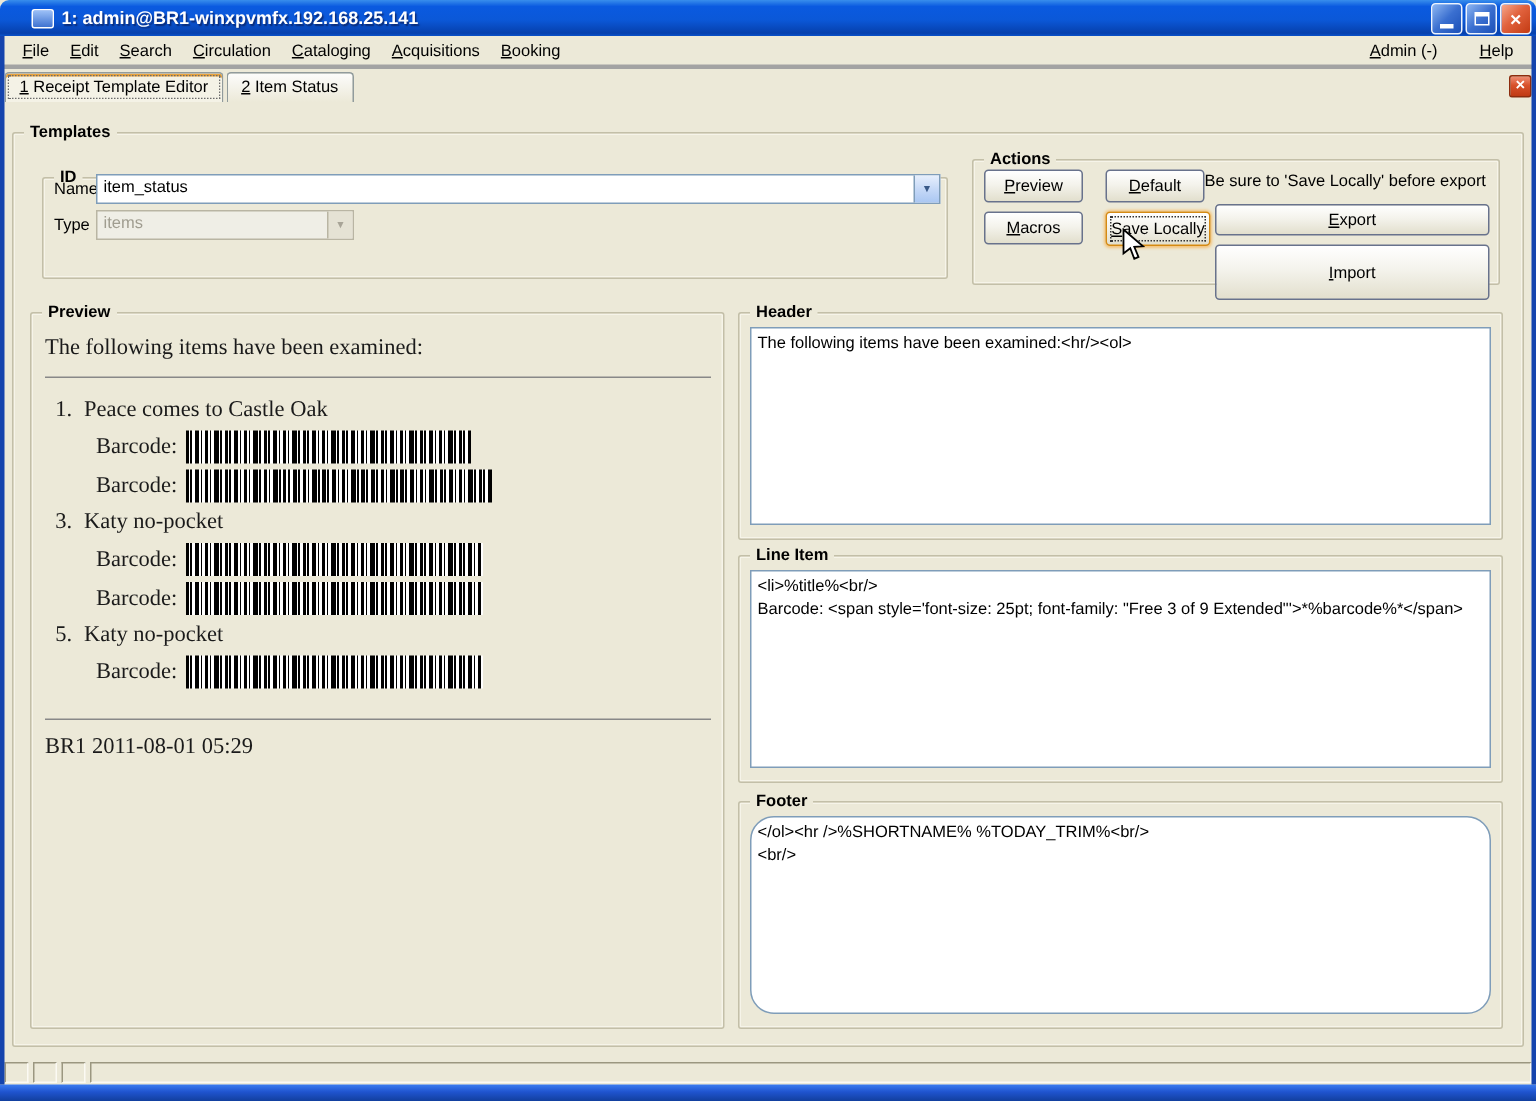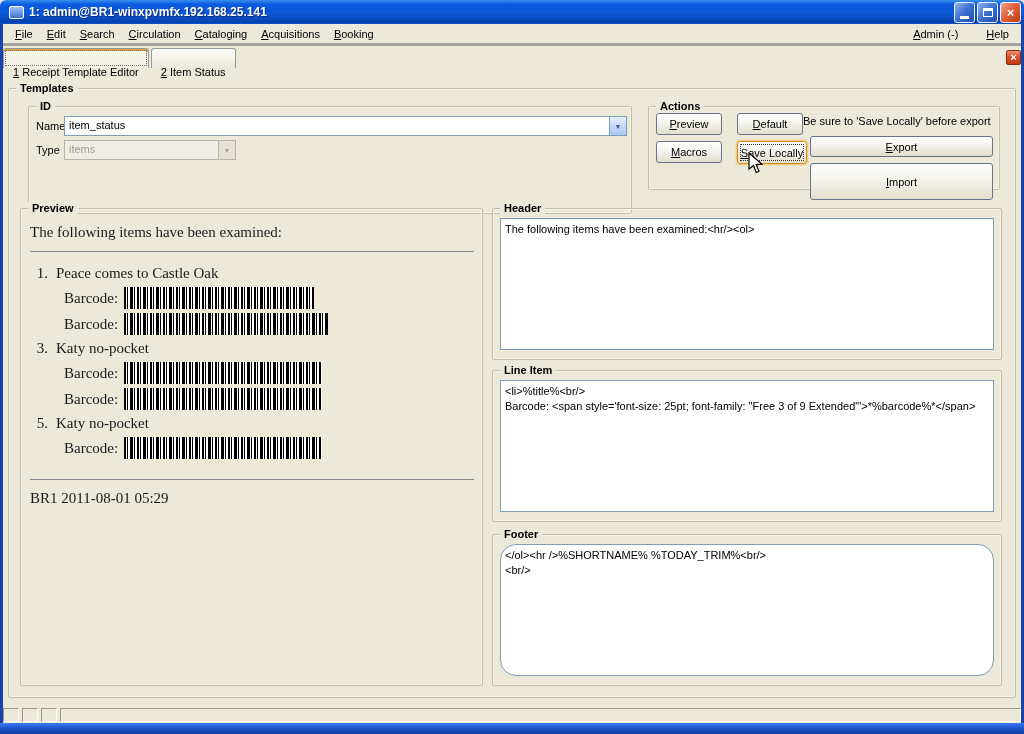--- a/index.html
+++ b/index.html
@@ -2,21 +2,21 @@
 <html><head>
 <meta charset="utf-8">
 <style>
   *{box-sizing:border-box;margin:0;padding:0}
   html,body{width:1024px;height:734px}
   body{font-family:"Liberation Sans",sans-serif;font-size:11px;color:#000;background:#ece9d8;position:relative;overflow:hidden}
 
   
   .titlebar{position:absolute;left:0;top:0;width:1024px;height:24px;
     background:linear-gradient(180deg,#388eec 0%,#0a5ae0 18%,#0b58d8 55%,#0640ad 92%,#0a51c9 100%);
-    border-radius:6px 6px 0 0;display:flex;align-items:center;padding:0 3px 0 9px;z-index:20}
+    border-radius:6px 6px 0 0;display:flex;align-items:center;padding:0 3px 0 21px;z-index:20}
   .app-icon{width:15px;height:13px;border:1px solid #fff;border-radius:2px;
     background:linear-gradient(180deg,#9cc0f7,#3f73d1);margin-right:5px;flex:0 0 auto}
   .title-text{color:#fff;font-weight:bold;font-size:12px;text-shadow:1px 1px 1px #0a2a75;flex:1;white-space:nowrap;overflow:hidden}
   .tb-buttons{display:flex;gap:2px}
   .tb-btn{width:21px;height:21px;border:1px solid #eef4fd;border-radius:3px;color:#fff;
     background:linear-gradient(135deg,#8db6f2 0%,#3a6fd0 50%,#1c50b8 100%);
     display:flex;align-items:center;justify-content:center;font-size:13px;font-weight:bold;cursor:default}
   .tb-btn.close{background:linear-gradient(135deg,#f5a88c 0%,#e1623d 45%,#c33b13 100%)}
   .min-glyph{display:inline-block;width:9px;height:3px;background:#fff;margin-top:10px}
   .max-glyph{display:inline-block;width:10px;height:9px;border:1px solid #fff;border-top-width:3px;background:transparent}
@@ -24,21 +24,21 @@
   
   .menubar{position:absolute;left:0;top:24px;width:1024px;height:22px;background:#ece9d8;
     display:flex;align-items:center;padding:4px 8px;border-bottom:3px solid #a3a3a3}
   .menu-item{padding:3px 7px;display:inline-block;white-space:nowrap}
   .menu-item::first-letter{text-decoration:underline}
   .menubar-right{margin-left:auto;display:flex;gap:14px}
 
   
   .tabstrip{position:absolute;left:0;top:46px;width:1024px;height:22px;background:#ece9d8;
     display:flex;align-items:flex-end;padding:0 3px}
-  .tab{height:20px;padding:17px 9px 0;border:1px solid #919b9c;border-bottom:none;border-radius:3px 3px 0 0;
+  .tab{height:20px;padding:3px 9px 0;border:1px solid #919b9c;border-bottom:none;border-radius:3px 3px 0 0;
     background:linear-gradient(180deg,#fcfcfb,#ece9d8);margin-right:2px;white-space:nowrap}
   .tab.active{background:#f4f2e6;box-shadow:inset 0 2px 0 #e8a23c;outline:1px dotted #6b6b6b;outline-offset:-3px}
   .tab-label{display:block}
   .tab-label::first-letter{text-decoration:underline}
   .tab-close{margin-left:auto;align-self:center;width:15px;height:15px;
     background:linear-gradient(180deg,#ef8e75,#d8512b 45%,#c03a14);border:1px solid #8c2c0e;border-radius:2px;
     color:#fff;font-size:11px;font-weight:bold;line-height:12px;text-align:center;cursor:default}
 
   
   .group{position:absolute;border:1px solid #c3bfa8;border-radius:2px;box-shadow:inset 0 0 0 1px #f6f4e9}
@@ -133,21 +133,21 @@
   <div class="tab">
     <span class="tab-label">2 Item Status</span>
   </div>
   <div class="tab-close"><span>×</span></div>
 </div>
 
 <div class="group" style="left:8px;top:88px;width:1008px;height:610px">
   <span class="legend">Templates</span>
 </div>
 
-<div class="group" style="left:28px;top:106px;width:604px;height:108px">
+<div class="group" style="left:28px;top:118px;width:604px;height:68px">
   <span class="legend">ID</span>
 </div>
 <span class="flabel" style="left:36px;top:120px">Name</span>
 <div class="combo" style="left:64px;top:116px;width:563px">
   <span class="combo-text">item_status</span>
   <span class="combo-btn">
       <span>▼</span>
     </span>
 </div>
 <span class="flabel" style="left:36px;top:144px">Type</span>

